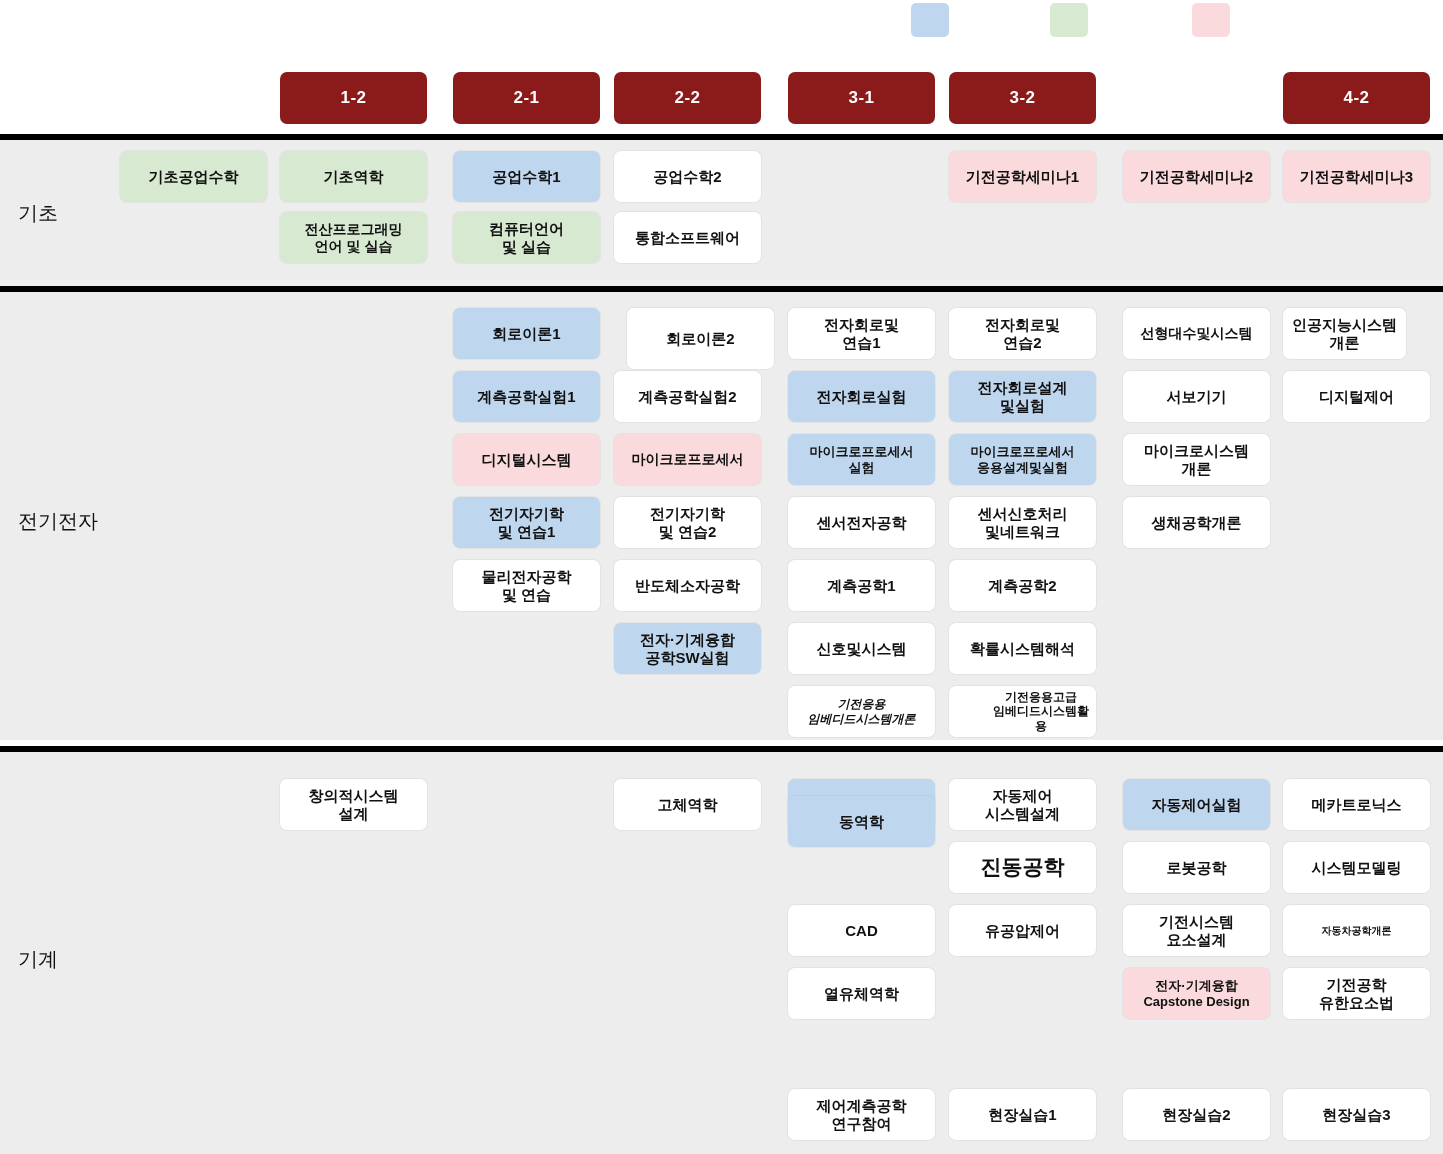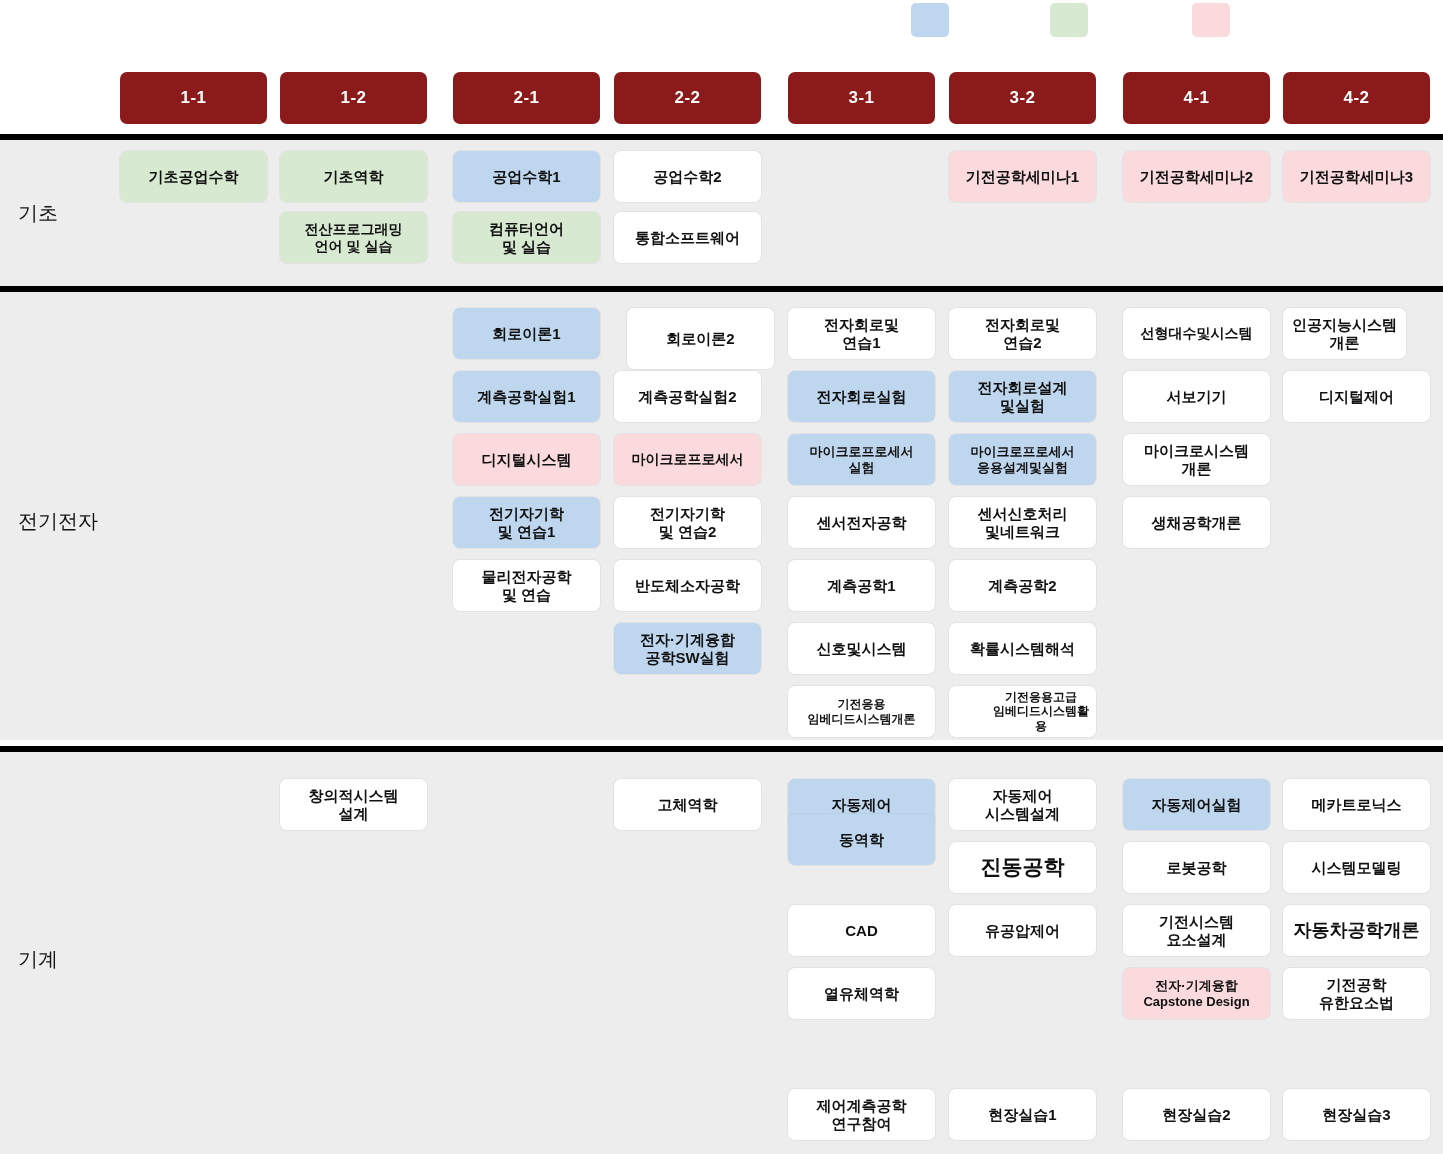--- a/index.html
+++ b/index.html
@@ -97,27 +97,25 @@
 
 <div id="page">
 
   <div class="legend">
       <div class="legend-swatch" style="left: 911px; background: rgb(191, 215, 238);"></div>
       <div class="legend-swatch" style="left: 1050px; background: rgb(215, 234, 209);"></div>
       <div class="legend-swatch" style="left: 1192px; background: rgb(250, 218, 221);"></div>
     </div>
 
   <div class="sem-header">
-      <div class="sem-cell" style="left: 120px; width: 147px;">1-1</div>
       <div class="sem-cell" style="left: 280px; width: 147px;">1-2</div>
       <div class="sem-cell" style="left: 453px; width: 147px;">2-1</div>
       <div class="sem-cell" style="left: 614px; width: 147px;">2-2</div>
       <div class="sem-cell" style="left: 788px; width: 147px;">3-1</div>
       <div class="sem-cell" style="left: 949px; width: 147px;">3-2</div>
-      <div class="sem-cell" style="left: 1123px; width: 147px;">4-1</div>
       <div class="sem-cell" style="left: 1283px; width: 147px;">4-2</div>
     </div>
 
   <div id="bands">
       <div class="band" style="top: 140px; height: 146px;"></div>
       <div class="band-rule" style="top: 134px;"></div>
       <div class="band-label" style="top: 200px;">기초</div>
       <div class="band" style="top: 292px; height: 448px;"></div>
       <div class="band-rule" style="top: 286px;"></div>
       <div class="band-label" style="top: 508px;">전기전자</div>
@@ -155,21 +153,21 @@
       <div class="course c-blue" style="left: 614px; top: 623px; width: 147px; height: 51px; font-size: 15px; white-space: pre-line;">전자·기계융합
 공학SW실험</div>
       <div class="course c-white" style="left: 788px; top: 308px; width: 147px; height: 51px; font-size: 15px; white-space: pre-line;">전자회로및
 연습1</div>
       <div class="course c-blue" style="left: 788px; top: 371px; width: 147px; height: 51px; font-size: 15px; white-space: pre-line;">전자회로실험</div>
       <div class="course c-blue" style="left: 788px; top: 434px; width: 147px; height: 51px; font-size: 13px; white-space: pre-line;">마이크로프로세서
 실험</div>
       <div class="course c-white" style="left: 788px; top: 497px; width: 147px; height: 51px; font-size: 15px; white-space: pre-line;">센서전자공학</div>
       <div class="course c-white" style="left: 788px; top: 560px; width: 147px; height: 51px; font-size: 15px; white-space: pre-line;">계측공학1</div>
       <div class="course c-white" style="left: 788px; top: 623px; width: 147px; height: 51px; font-size: 15px; white-space: pre-line;">신호및시스템</div>
-      <div class="course c-white" style="left: 788px; top: 686px; width: 147px; height: 51px; font-size: 12px; white-space: pre-line;">기전응용
+      <div class="course c-white" style="left: 788px; top: 686px; width: 147px; height: 51px; font-size: 12px; white-space: pre-line; font-style: italic;">기전응용
 임베디드시스템개론</div>
       <div class="course c-white" style="left: 949px; top: 308px; width: 147px; height: 51px; font-size: 15px; white-space: pre-line;">전자회로및
 연습2</div>
       <div class="course c-blue" style="left: 949px; top: 371px; width: 147px; height: 51px; font-size: 15px; white-space: pre-line;">전자회로설계
 및실험</div>
       <div class="course c-blue" style="left: 949px; top: 434px; width: 147px; height: 51px; font-size: 13px; white-space: pre-line;">마이크로프로세서
 응용설계및실험</div>
       <div class="course c-white" style="left: 949px; top: 497px; width: 147px; height: 51px; font-size: 15px; white-space: pre-line;">센서신호처리
 및네트워크</div>
       <div class="course c-white" style="left: 949px; top: 560px; width: 147px; height: 51px; font-size: 15px; white-space: pre-line;">계측공학2</div>
@@ -181,36 +179,36 @@
       <div class="course c-white" style="left: 1123px; top: 434px; width: 147px; height: 51px; font-size: 15px; white-space: pre-line;">마이크로시스템
 개론</div>
       <div class="course c-white" style="left: 1123px; top: 497px; width: 147px; height: 51px; font-size: 15px; white-space: pre-line;">생채공학개론</div>
       <div class="course c-white" style="left: 1283px; top: 308px; width: 123px; height: 51px; font-size: 15px; white-space: pre-line;">인공지능시스템
 개론</div>
       <div class="course c-white" style="left: 1283px; top: 371px; width: 147px; height: 51px; font-size: 15px; white-space: pre-line;">디지털제어</div>
       <div class="course c-white" style="left: 280px; top: 779px; width: 147px; height: 51px; font-size: 15px; white-space: pre-line;">창의적시스템
 설계</div>
       <div class="course c-white" style="left: 614px; top: 779px; width: 147px; height: 51px; font-size: 15px; white-space: pre-line;">고체역학</div>
       <div class="course c-blue" style="left: 788px; top: 779px; width: 147px; height: 51px; font-size: 15px; white-space: pre-line;">자동제어</div>
-      <div class="course c-blue" style="left: 788px; top: 814px; width: 147px; height: 51px; font-size: 15px; white-space: pre-line;">동역학</div>
+      <div class="course c-blue" style="left: 788px; top: 796px; width: 147px; height: 51px; font-size: 15px; white-space: pre-line;">동역학</div>
       <div class="course c-white" style="left: 788px; top: 905px; width: 147px; height: 51px; font-size: 15px; white-space: pre-line;">CAD</div>
       <div class="course c-white" style="left: 788px; top: 968px; width: 147px; height: 51px; font-size: 15px; white-space: pre-line;">열유체역학</div>
       <div class="course c-white" style="left: 949px; top: 779px; width: 147px; height: 51px; font-size: 15px; white-space: pre-line;">자동제어
 시스템설계</div>
       <div class="course c-white" style="left: 949px; top: 842px; width: 147px; height: 51px; font-size: 21px; white-space: pre-line;">진동공학</div>
       <div class="course c-white" style="left: 949px; top: 905px; width: 147px; height: 51px; font-size: 15px; white-space: pre-line;">유공압제어</div>
       <div class="course c-blue" style="left: 1123px; top: 779px; width: 147px; height: 51px; font-size: 15px; white-space: pre-line;">자동제어실험</div>
       <div class="course c-white" style="left: 1123px; top: 842px; width: 147px; height: 51px; font-size: 15px; white-space: pre-line;">로봇공학</div>
       <div class="course c-white" style="left: 1123px; top: 905px; width: 147px; height: 51px; font-size: 15px; white-space: pre-line;">기전시스템
 요소설계</div>
       <div class="course c-pink" style="left: 1123px; top: 968px; width: 147px; height: 51px; font-size: 13px; white-space: pre-line;">전자·기계융합
 Capstone Design</div>
       <div class="course c-white" style="left: 1283px; top: 779px; width: 147px; height: 51px; font-size: 15px; white-space: pre-line;">메카트로닉스</div>
       <div class="course c-white" style="left: 1283px; top: 842px; width: 147px; height: 51px; font-size: 15px; white-space: pre-line;">시스템모델링</div>
-      <div class="course c-white" style="left: 1283px; top: 905px; width: 147px; height: 51px; font-size: 18px; white-space: pre-line;">자동차공학개론</div>
+      <div class="course c-white" style="left: 1283px; top: 905px; width: 147px; height: 51px; font-size: 10px; white-space: pre-line;">자동차공학개론</div>
       <div class="course c-white" style="left: 1283px; top: 968px; width: 147px; height: 51px; font-size: 15px; white-space: pre-line;">기전공학
 유한요소법</div>
       <div class="course c-white" style="left: 788px; top: 1089px; width: 147px; height: 51px; font-size: 15px; white-space: pre-line;">제어계측공학
 연구참여</div>
       <div class="course c-white" style="left: 949px; top: 1089px; width: 147px; height: 51px; font-size: 15px; white-space: pre-line;">현장실습1</div>
       <div class="course c-white" style="left: 1123px; top: 1089px; width: 147px; height: 51px; font-size: 15px; white-space: pre-line;">현장실습2</div>
       <div class="course c-white" style="left: 1283px; top: 1089px; width: 147px; height: 51px; font-size: 15px; white-space: pre-line;">현장실습3</div>
     </div>
 
 </div>

